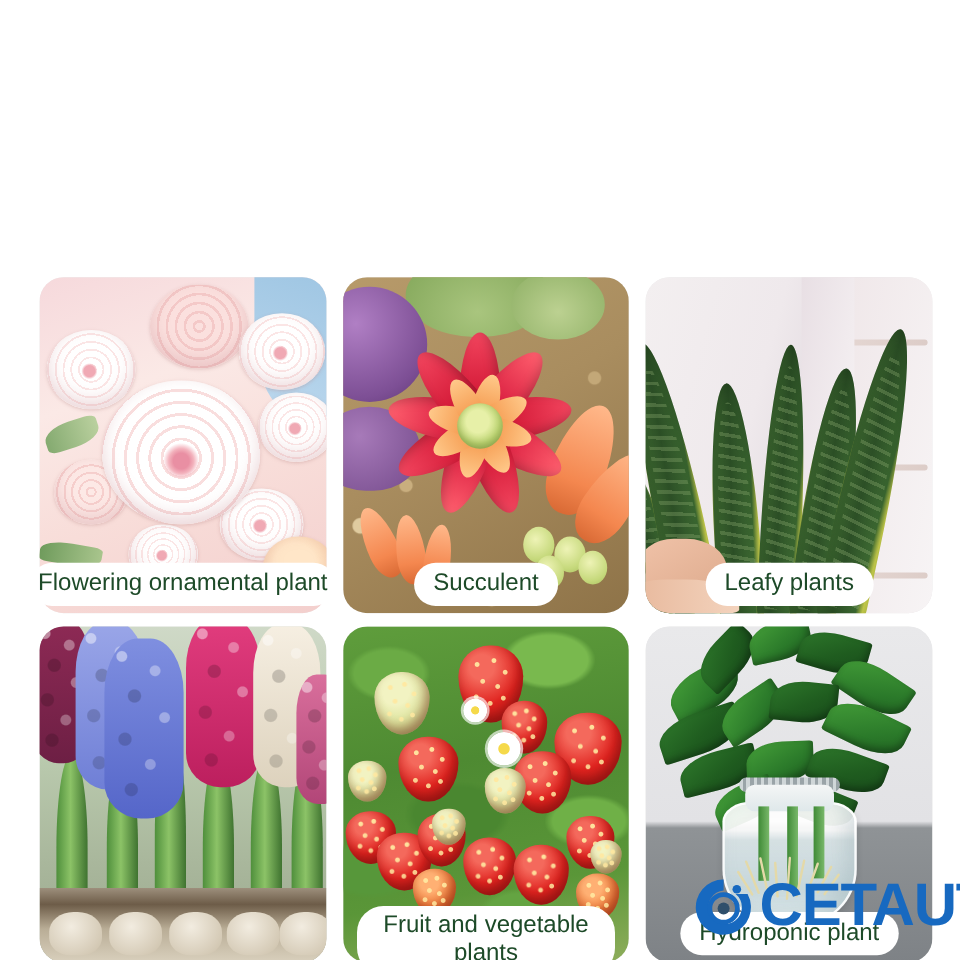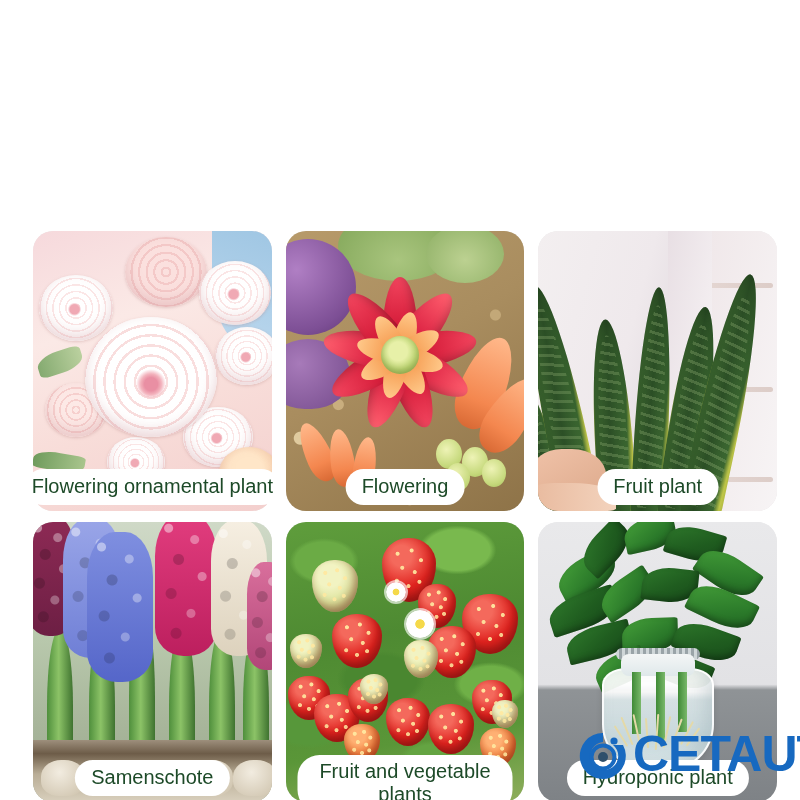--- a/index.html
+++ b/index.html
@@ -395,21 +395,21 @@
                 <div class="ipet" style="transform:rotate(150deg);"></div>
                 <div class="ipet" style="transform:rotate(195deg);"></div>
                 <div class="ipet" style="transform:rotate(240deg);"></div>
                 <div class="ipet" style="transform:rotate(285deg);"></div>
                 <div class="ipet" style="transform:rotate(330deg);"></div>
                 <div class="core"></div>
               </div>
             </div>
           </div>
         </div>
-        <div class="pill">Flowering</div>
+        <div class="pill">Succulent</div>
       </div>
 
       <div class="tile">
         <div class="photo">
           <div class="scene s-snake">
             <div class="wallpanel"></div>
             <div class="slat" style="top:52px;"></div>
             <div class="slat" style="top:156px;"></div>
             <div class="slat" style="top:246px;"></div>
             <div class="col"></div>
@@ -417,21 +417,21 @@
             <div class="sleaf" style="left:16px; width:28px; height:186px; transform:rotate(-21deg);"></div>
             <div class="sleaf" style="left:26px; width:40px; height:236px; transform:rotate(-12deg);"></div>
             <div class="sleaf" style="left:62px; width:38px; height:198px; transform:rotate(-4deg);"></div>
             <div class="sleaf" style="left:92px; width:34px; height:230px; transform:rotate(3deg);"></div>
             <div class="sleaf" style="left:118px;width:40px; height:212px; transform:rotate(8deg);"></div>
             <div class="sleaf" style="left:140px;width:42px; height:248px; transform:rotate(12deg);"></div>
             <div class="hand"></div>
             <div class="hand2"></div>
           </div>
         </div>
-        <div class="pill">Fruit plant</div>
+        <div class="pill">Leafy plants</div>
       </div>
     </div>
 
     <div class="row">
 
       <div class="tile">
         <div class="photo">
           <div class="scene s-hya">
             <div class="hleaf" style="left:14px;"></div>
             <div class="hleaf" style="left:56px;"></div>
@@ -447,21 +447,20 @@
             <div class="spike" style="left:214px; top:40px; width:40px; height:108px; background:linear-gradient(180deg,#d96f9c,#b24678);"></div>
             <div class="bulbrow">
               <div class="bulb" style="left:8px;"></div>
               <div class="bulb" style="left:58px;"></div>
               <div class="bulb" style="left:108px;"></div>
               <div class="bulb" style="left:156px;"></div>
               <div class="bulb" style="left:200px;"></div>
             </div>
           </div>
         </div>
-        <div class="pill">Samenschote</div>
       </div>
 
       <div class="tile">
         <div class="photo">
           <div class="scene s-straw">
             <div class="foliage"></div>
             <div class="berry unripe" style="left:26px;  top:38px;  width:46px; height:52px;"></div>
             <div class="berry" style="left:96px;  top:16px;  width:54px; height:64px;"></div>
             <div class="berry" style="left:132px; top:62px;  width:38px; height:44px;"></div>
             <div class="berry" style="left:176px; top:72px;  width:56px; height:60px;"></div>

